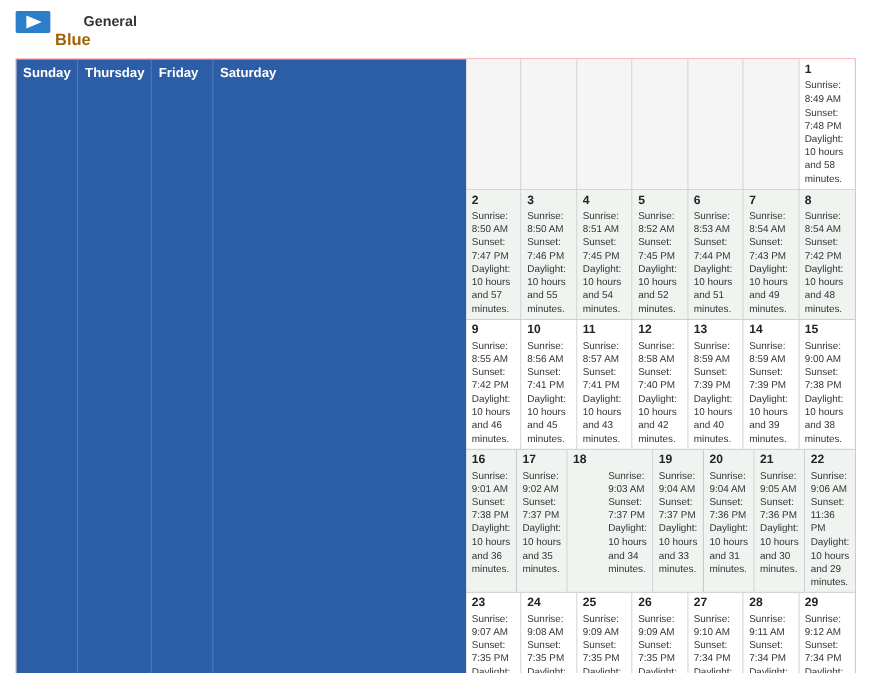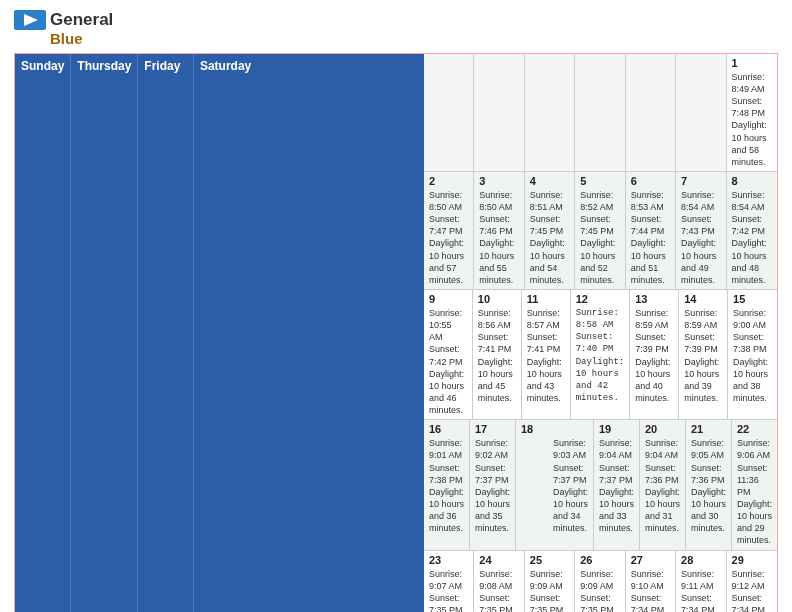--- a/index.html
+++ b/index.html
@@ -105,21 +105,21 @@
     <div class="logo">
   <div style="display:flex;flex-direction:column;align-items:flex-start;line-height:1.15;">
     <div style="display:flex;align-items:center;">
       <div style="margin-right:4px;">
         <svg width="32" height="32" viewBox="0 0 32 32" xmlns="http://www.w3.org/2000/svg">
           <rect x="0" y="0" width="32" height="20" fill="#2b7ec9" rx="2"></rect>
           <polygon points="10,4 24,10 10,16" fill="#fff"></polygon>
         </svg>
       </div>
       <div>
-        <span style="font-size:17px;font-weight:bold;color:#333;display:block;">General</span>
+        <span style="font-size:13px;font-weight:bold;color:#333;display:block;margin-left:26px;">General</span>
         <span style="font-size:15px;font-weight:bold;color:#a16207;display:block;">Blue</span>
       </div>
     </div>
   </div>
 </div>
     <div class="title-block">
       <div class="month-title"></div>
       <div class="location-title"></div>
     </div>
   </div>
@@ -194,42 +194,42 @@
             <div class="day-num">8</div>
             <div class="cell-info" style="white-space: pre-line;">Sunrise: 8:54 AM
 Sunset: 7:42 PM
 Daylight: 10 hours
 and 48 minutes.</div>
           </div>
         </div>
         <div class="cal-row">
           <div class="cal-cell">
             <div class="day-num">9</div>
-            <div class="cell-info" style="white-space: pre-line;">Sunrise: 10:55 AM
+            <div class="cell-info" style="white-space: pre-line;">Sunrise: 8:55 AM
 Sunset: 7:42 PM
 Daylight: 10 hours
 and 46 minutes.</div>
           </div>
           <div class="cal-cell">
             <div class="day-num">10</div>
             <div class="cell-info" style="white-space: pre-line;">Sunrise: 8:56 AM
 Sunset: 7:41 PM
 Daylight: 10 hours
 and 45 minutes.</div>
           </div>
           <div class="cal-cell">
             <div class="day-num">11</div>
             <div class="cell-info" style="white-space: pre-line;">Sunrise: 8:57 AM
 Sunset: 7:41 PM
 Daylight: 10 hours
 and 43 minutes.</div>
           </div>
           <div class="cal-cell">
             <div class="day-num">12</div>
-            <div class="cell-info" style="white-space: pre-line; font-family: Liberation Mono, monospace;">Sunrise: 8:58 AM
+            <div class="cell-info" style="white-space: pre-line;">Sunrise: 8:58 AM
 Sunset: 7:40 PM
 Daylight: 10 hours
 and 42 minutes.</div>
           </div>
           <div class="cal-cell">
             <div class="day-num">13</div>
             <div class="cell-info" style="white-space: pre-line;">Sunrise: 8:59 AM
 Sunset: 7:39 PM
 Daylight: 10 hours
 and 40 minutes.</div>

